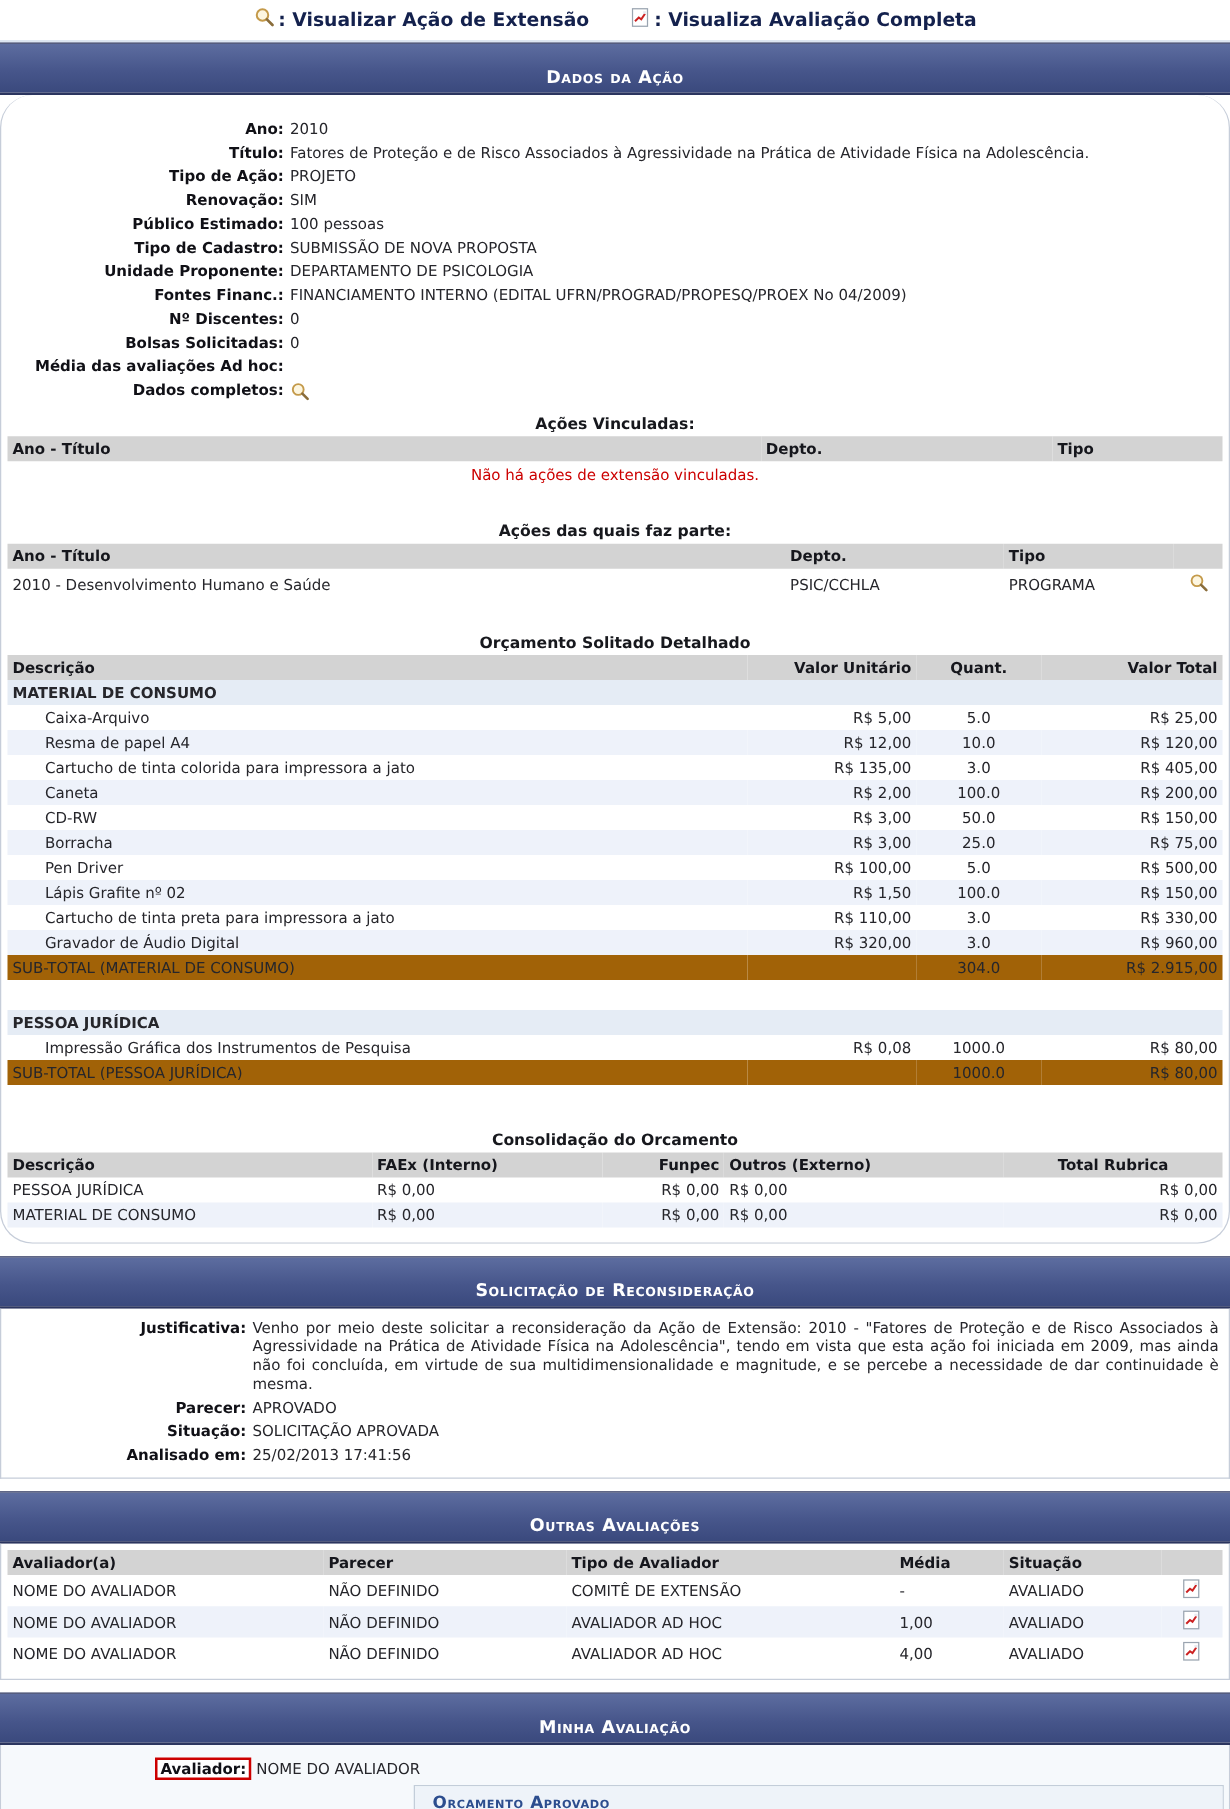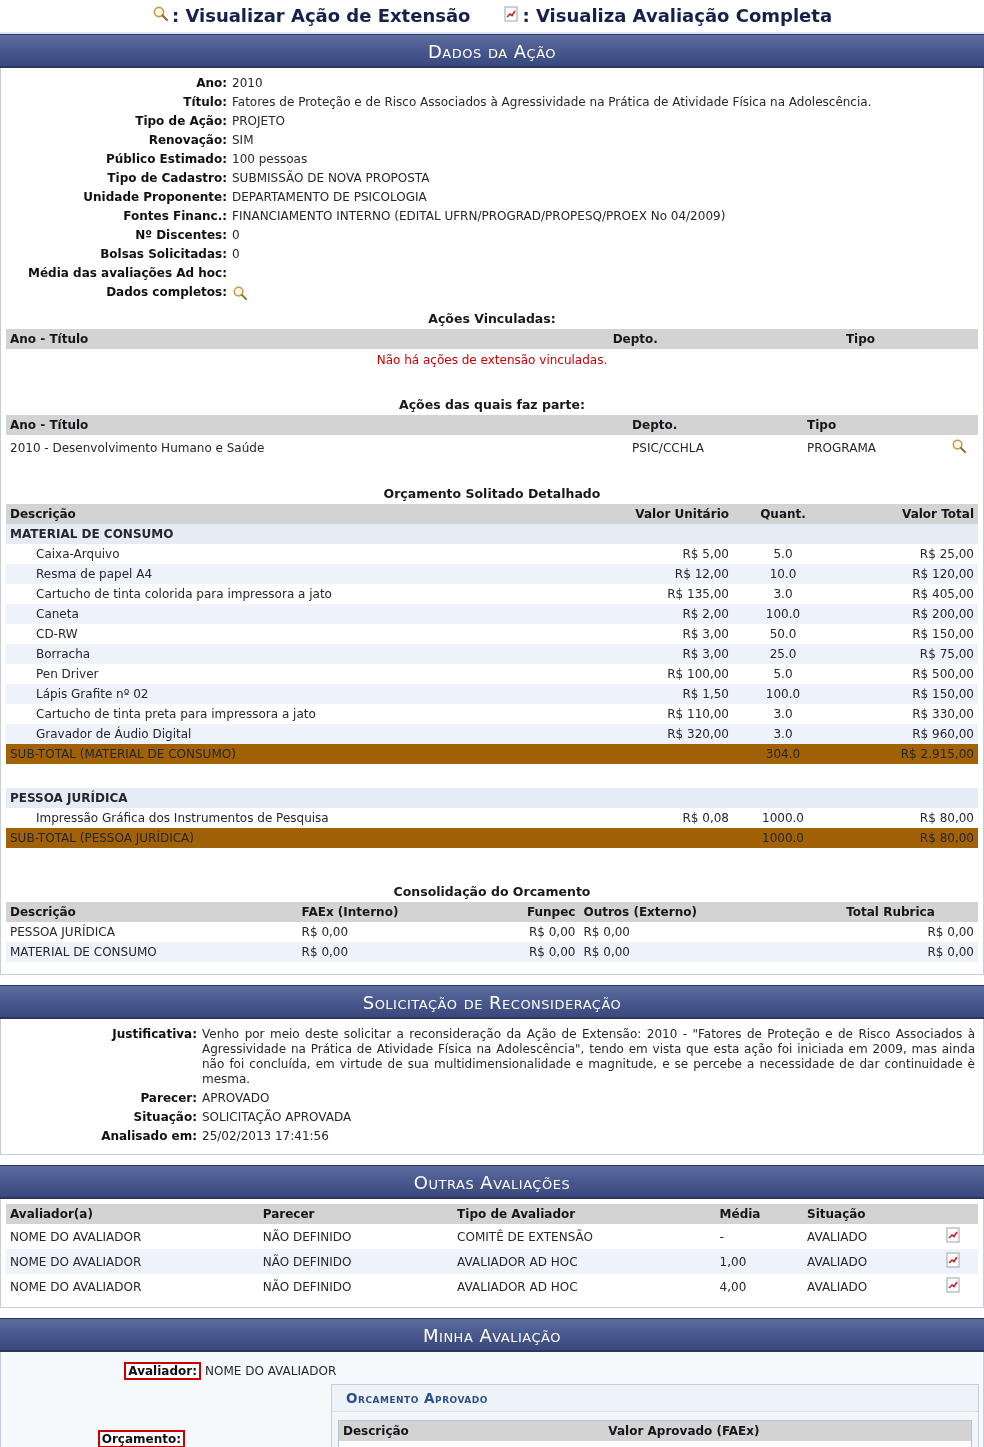--- a/index.html
+++ b/index.html
@@ -8,29 +8,29 @@
     font-family: "DejaVu Sans", "Liberation Sans", sans-serif;
     font-size: 12px;
     color: #26262b;
     background: #fff;
   }
   .page { width: 984px; }
 
   
   .legend-bar {
     display: flex; justify-content: center; align-items: center; gap: 34px;
-    padding: 5px 0 6px; font-weight: bold; color: #14214d; font-size: 18px;
+    padding: 5px 0 6px; font-weight: bold; color: #14214d; font-size: 15px;
     border-bottom: 2px solid #dde6f2;
   }
   .legend-item { display: inline-flex; align-items: center; gap: 3px; }
 
   
   .bar {
-    font-variant: small-caps; font-weight: normal; color: #fff; text-align: center;
-    font-size: 18px; letter-spacing: .5px; padding: 6px 0 4px;
+    font-variant: small-caps; font-weight: bold; color: #fff; text-align: center;
+    font-size: 14px; letter-spacing: .5px; padding: 19px 0 4px;
     background: linear-gradient(#5d6da0, #47568b 55%, #3a497d);
     border-top: 1px solid #2b355f; border-bottom: 2px solid #2b355f;
   }
 
   .panel { border: 1px solid #c6cdd9; border-top: none; background: #fff; }
   .gap { height: 10px; }
 
   
   .frow { display: flex; padding: 2px 0; line-height: 15px; }
   .flabel { width: 226px; text-align: right; font-weight: bold; color: #101016; flex: 0 0 226px; }
@@ -107,21 +107,21 @@
             <rect x="1" y="1" width="12" height="14" fill="#fff" stroke="#9aa4b0" stroke-width="1"></rect>
             <polyline points="3,11 6,8 8,9.5 11,5" fill="none" stroke="#cc2222" stroke-width="1.6"></polyline>
             <rect x="9.5" y="3" width="2.5" height="2" fill="#e8eaf0"></rect>
           </svg>
       </span>
       <span>: Visualiza Avaliação Completa</span>
     </span>
   </div>
 
   <div class="bar">Dados da Ação</div>
-  <div class="panel" style="padding-top:6px;">
+  <div class="panel" style="padding-top:18px;border-radius:26px;">
 
     <div class="frow">
       <span class="flabel">Ano:</span>
       <span class="fvalue">2010</span>
     </div>
     <div class="frow">
       <span class="flabel">Título:</span>
       <span class="fvalue">Fatores de Proteção e de Risco Associados à Agressividade na Prática de Atividade Física na Adolescência.</span>
     </div>
     <div class="frow">

